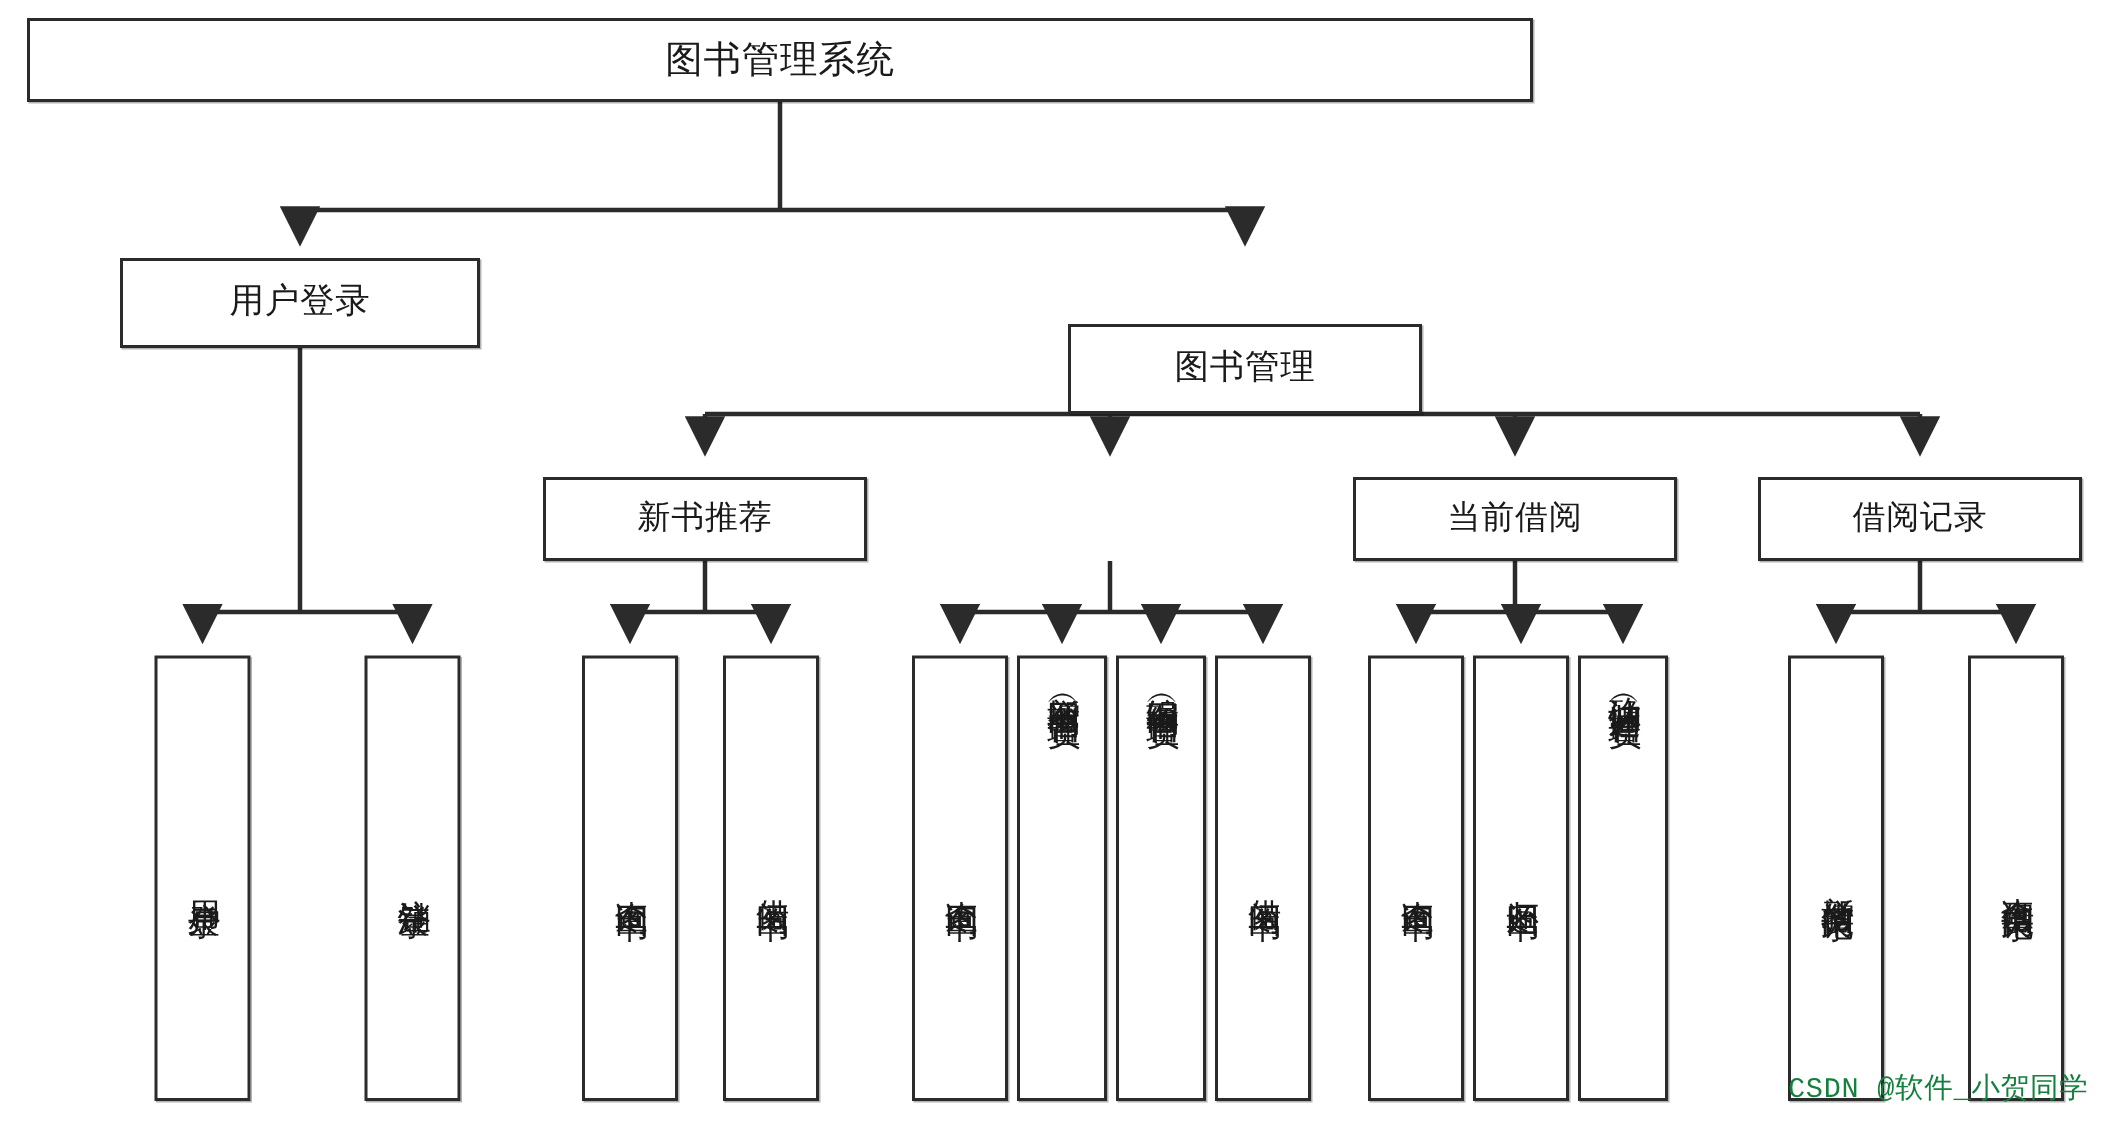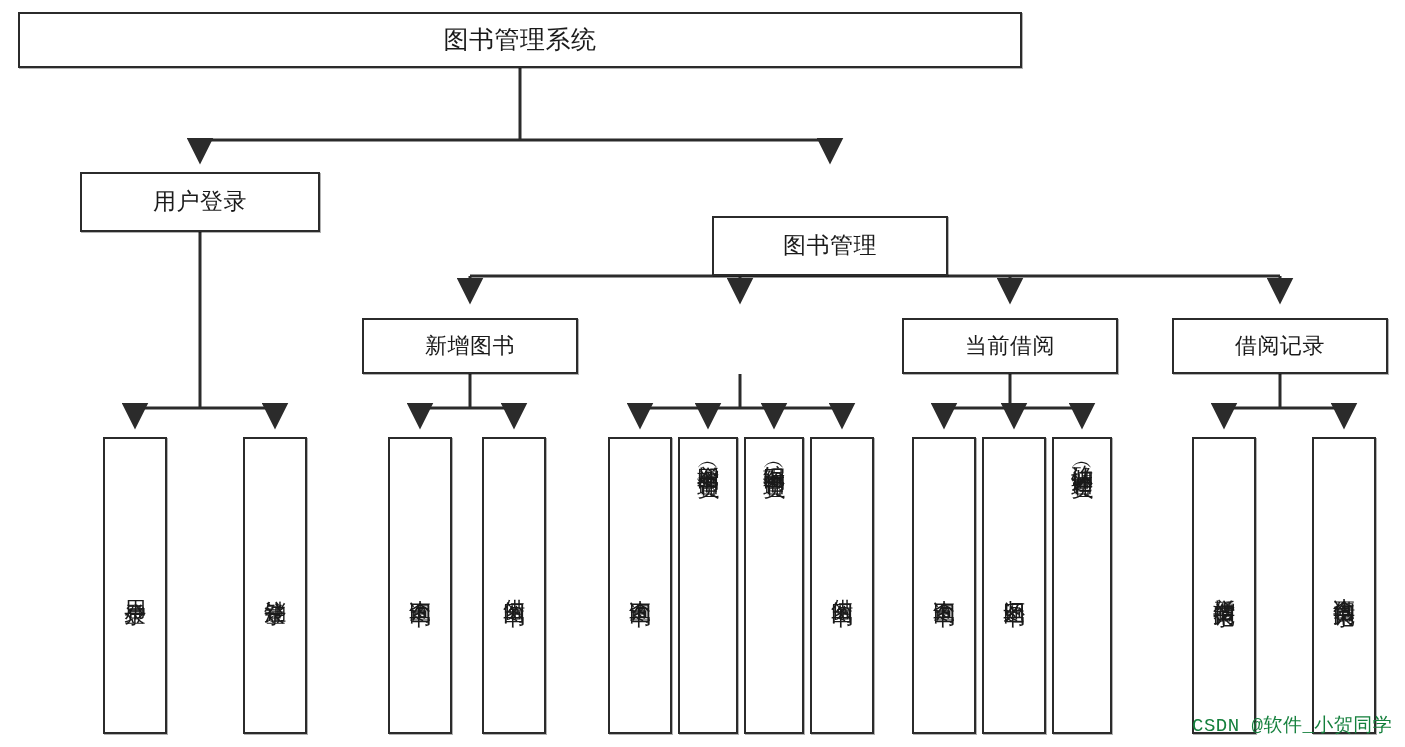--- a/index.html
+++ b/index.html
@@ -145,21 +145,21 @@
   </div>
 
   <div class="node branch" style="left:80px; top:172px; width:240px; height:60px;">
     <span class="node-label">用户登录</span>
   </div>
   <div class="node branch" style="left:712px; top:172px; width:236px; height:60px;margin-top:44px;">
     <span class="node-label">图书管理</span>
   </div>
 
   <div class="node branch2" style="left:362px; top:318px; width:216px; height:56px;">
-    <span class="node-label">新增图书</span>
+    <span class="node-label">新书推荐</span>
   </div>
   <div class="node branch2" style="left:902px; top:318px; width:216px; height:56px;">
     <span class="node-label">当前借阅</span>
   </div>
   <div class="node branch2" style="left:1172px; top:318px; width:216px; height:56px;">
     <span class="node-label">借阅记录</span>
   </div>
 
   <div class="node leaf center-v" style="left:103px; top:437px; width:64px; height:297px;">
     <span class="node-label">用户登录</span>

